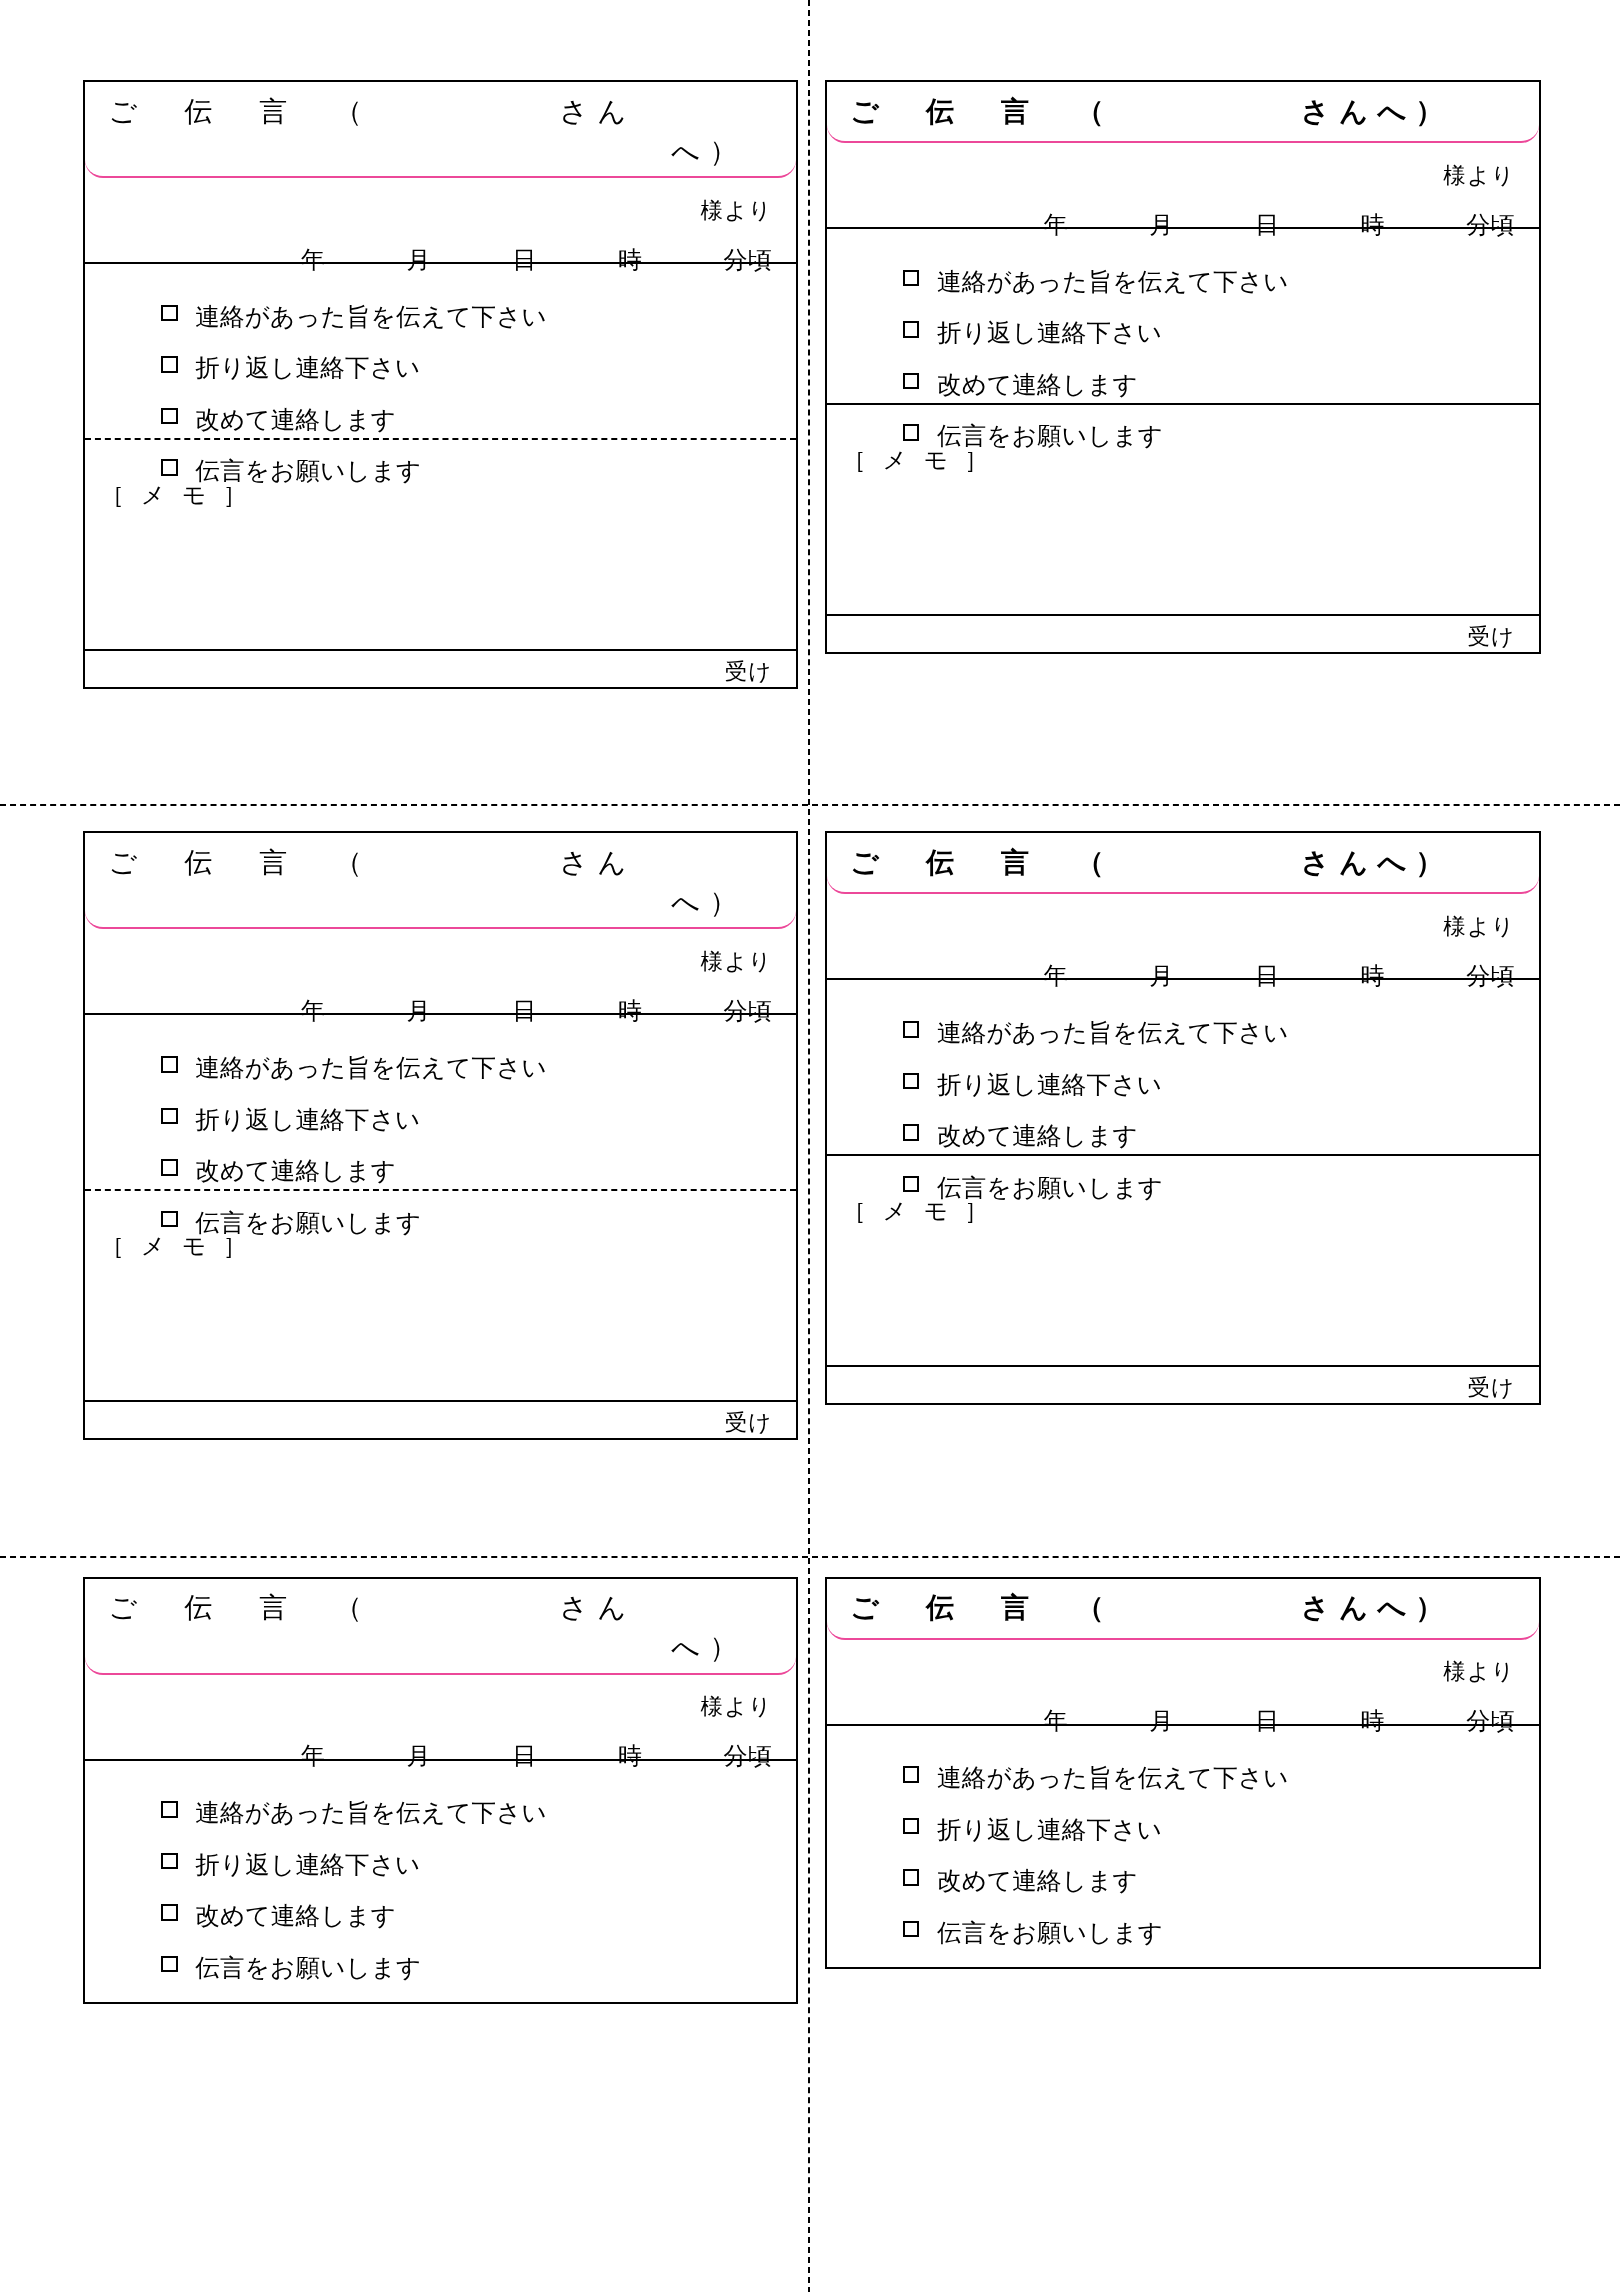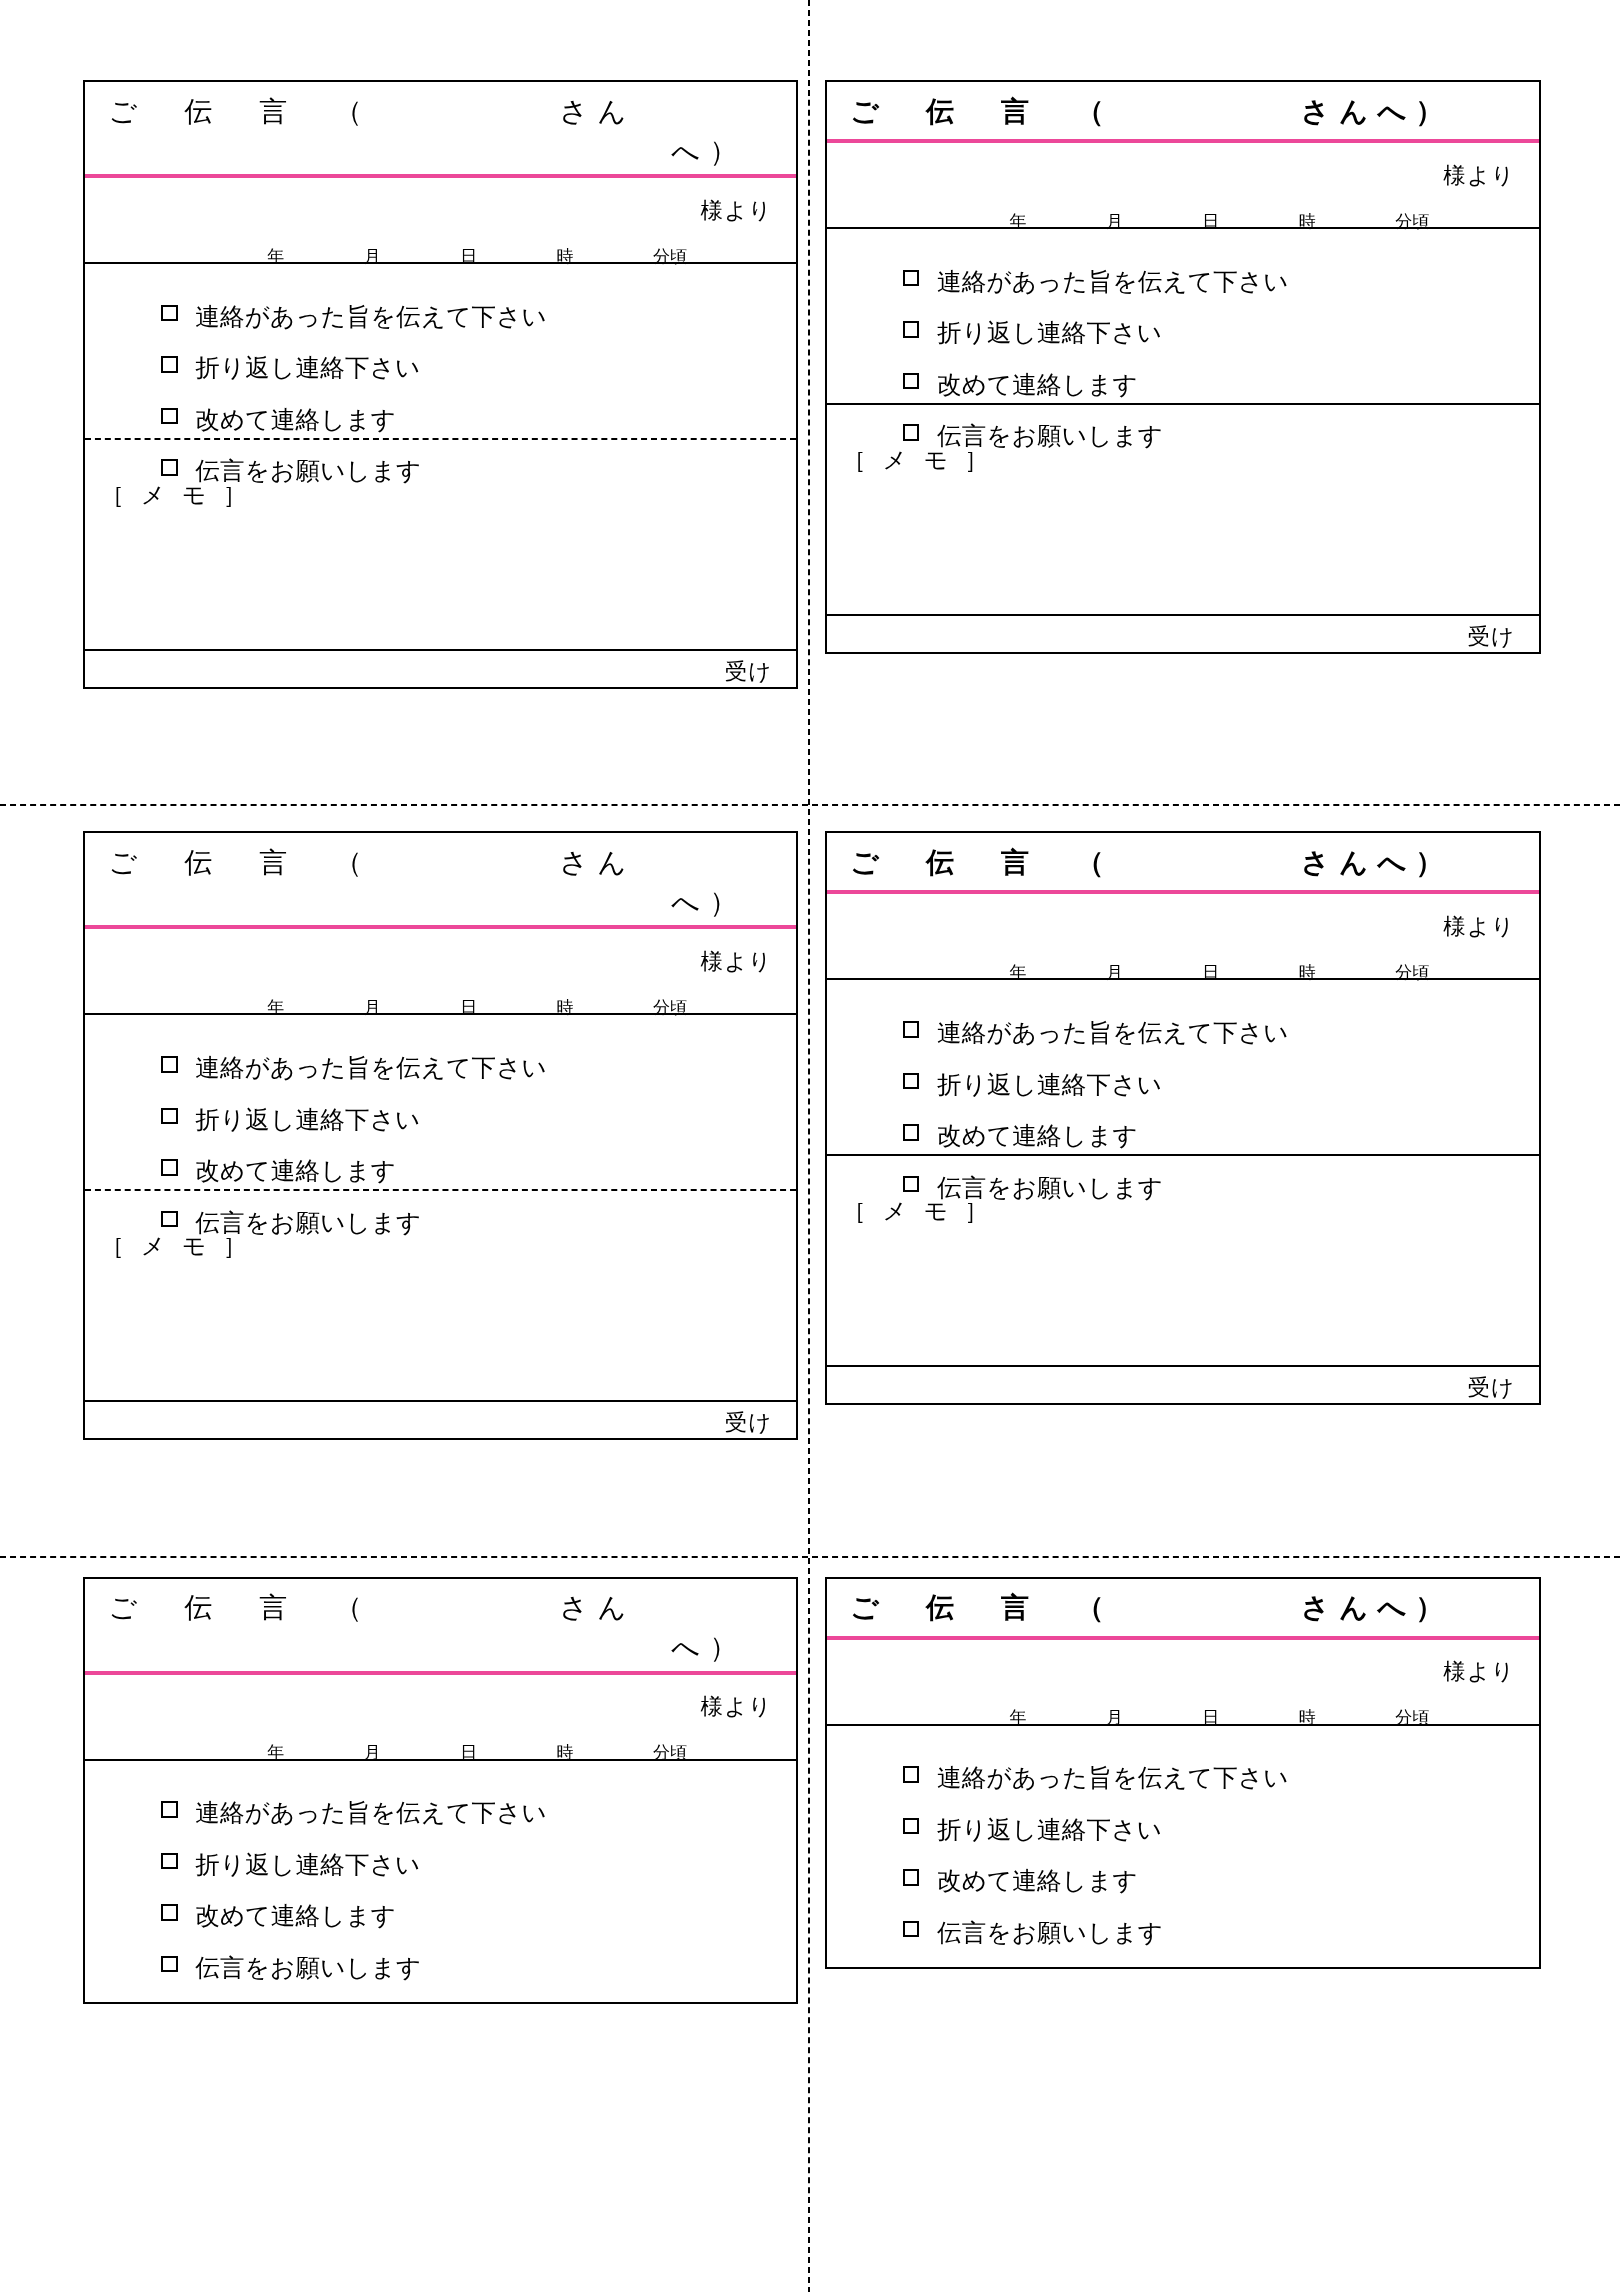--- a/index.html
+++ b/index.html
@@ -69,23 +69,24 @@
   .card.left  { width: 715px; }
   .card.right { width: 716px; }
 
   .row {
     box-sizing: border-box;
     position: relative;
   }
 
   
   .hdr {
-    border-bottom: 4px solid #ec4899;
+    border-bottom: 2px solid #ec4899;
     box-sizing: border-box;
     padding: 9.8px 23.5px 7.8px 23.5px;
+    border-radius: 18px;
   }
   .hdr-line {
     font-size: 28px;
     line-height: 1.42;
     letter-spacing: 0.34em;
     white-space: nowrap;
   }
   .hdr .l1 { text-align: left; }
   .hdr .l2 { text-align: right; padding-right: 25.5px; }
   .card.left  .hdr { height: 96px; }
@@ -100,22 +101,22 @@
     padding: 0 23.5px;
   }
   .from-line {
     text-align: right;
     font-size: 22.5px;
     line-height: 1.0;
     padding-top: 21.6px;
     letter-spacing: 0.05em;
   }
   .date-line {
-    text-align: center;
-    font-size: 17px;
+    text-align: right;
+    font-size: 24px;
     line-height: 1.0;
     padding-top: 25.5px;
     letter-spacing: 0.02em;
     white-space: nowrap;
   }
   .date-line .dt { display: inline-block; margin-left: 74px; }
 
   
   .checks {
     box-sizing: border-box;

